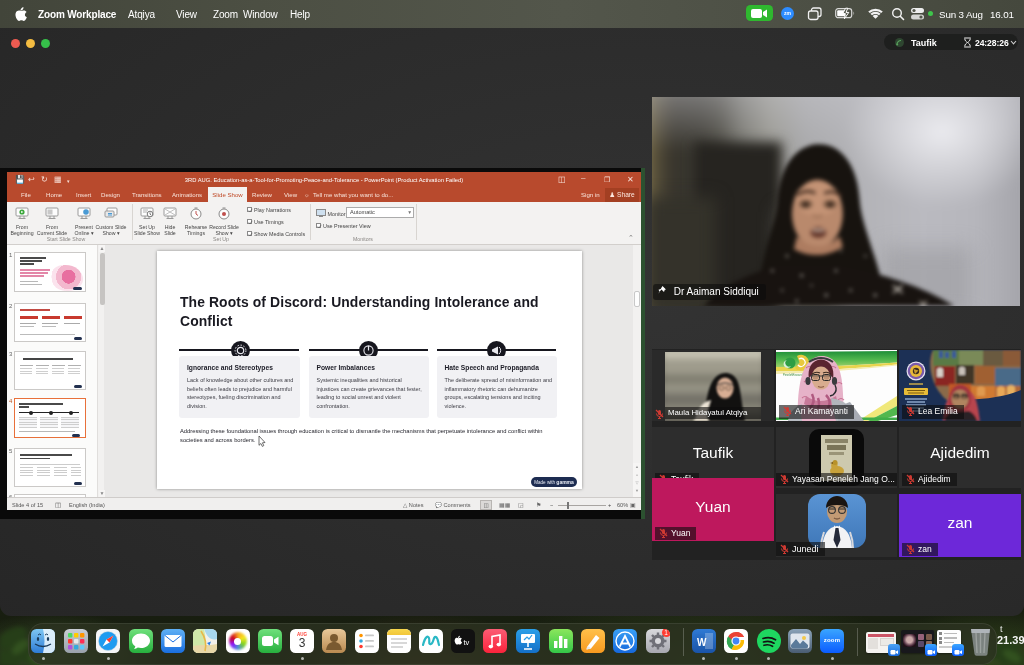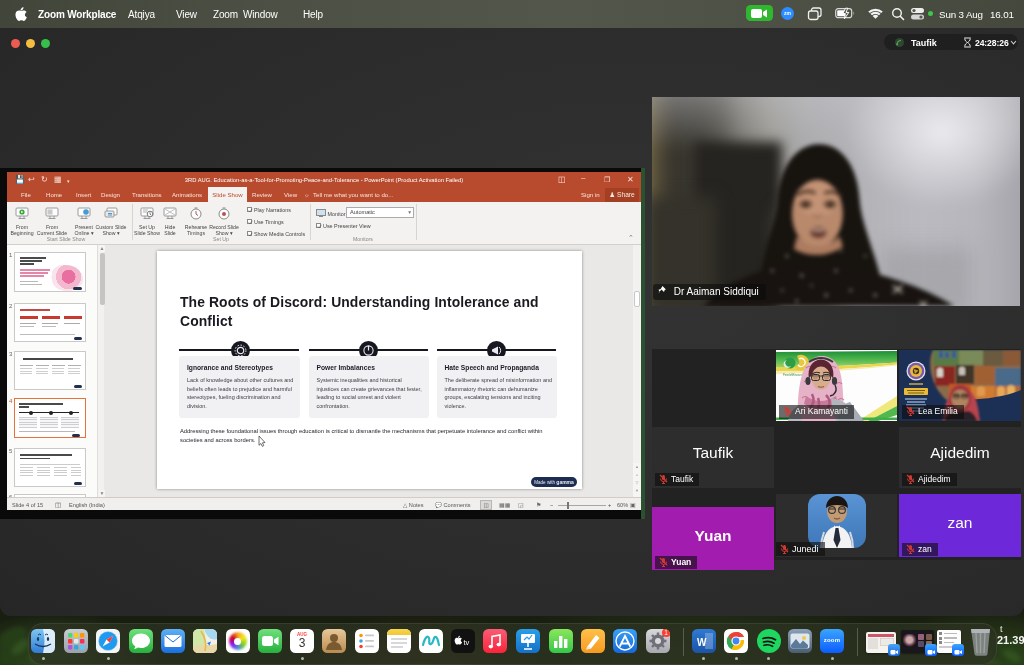--- a/index.html
+++ b/index.html
@@ -370,20 +370,41 @@
       </g>
     </svg>
     <div class="vtag" style="left:1px;top:187px;height:16px;padding:0 7px 0 4px;border-radius:3px;font-size:10px;line-height:16px;">
       <svg width="10" height="10" viewBox="0 0 10 10" style="margin-right:4px;">
           <path d="M5.5 1l3.5 3.5-1.2.3-.8 2.2-2.5-2.5L2.3 7 1 8.7 2.7 7 1.5 4.8l2.2-.8z" fill="#fff"></path>
         </svg>
       Dr Aaiman Siddiqui
     </div>
   </div>
   <div id="grid" class="abs" style="left:652px;top:349px;width:369px;height:211px;background:#222222;">
+    <div class="tile" style="left:0;top:1px;width:122px;height:71px;background:#2a2a2a;">
+      <div class="abs" style="left:13px;top:2px;width:96px;height:69px;overflow:hidden;">
+        <div class="abs" style="left:-6px;top:-6px;width:108px;height:81px;filter:blur(4px);background:
+          linear-gradient(180deg,#c9c6b6 0%,#d3d0bf 10%,#8e8b7d 22%,#b0ad9c 30%,#6e6c60 40%,#a5a292 52%,#63615a 66%,#999687 78%,#55534c 90%,#8a8779 100%);"></div>
+        <svg class="abs" style="left:0;top:0;filter:blur(1.2px);" width="96" height="69" viewBox="0 0 96 69">
+          <path d="M40 69 C40 48 44 30 52 24 C58 19 68 20 72 28 C76 36 76 50 80 69 Z" fill="#121110"></path>
+          <ellipse cx="60" cy="36" rx="8.5" ry="10.5" fill="#d8ae94"></ellipse>
+          <path d="M52 33 q8 -4 16 0" stroke="#333" stroke-width="1" fill="none"></path>
+          <ellipse cx="56.5" cy="36" rx="2.6" ry="2.2" fill="none" stroke="#5a4a3a" stroke-width=".8"></ellipse>
+          <ellipse cx="63.5" cy="36" rx="2.6" ry="2.2" fill="none" stroke="#5a4a3a" stroke-width=".8"></ellipse>
+          <path d="M30 69 C32 56 38 50 46 48 L40 69 Z" fill="#efe8da"></path>
+          <path d="M28 69 L46 48 Q40 62 44 69 Z" fill="#e8dfcf"></path>
+        </svg>
+      </div>
+      <div class="vtag" style="left:13px;top:57px;width:96px;height:12px;font-size:7.8px;line-height:12px;padding-left:3px;">Maula Hidayatul Atqiya</div>
+      <svg class="abs" style="left:3px;top:59px;" width="9" height="10" viewBox="0 0 9 10">
+          <rect x="3" y="1" width="3" height="5" rx="1.5" fill="#d03a32"></rect>
+          <path d="M1.5 4.5a3 3 0 006 0M4.5 7.5v2M3 9.5h3" stroke="#d03a32" fill="none"></path>
+          <line x1="1" y1="1" x2="8" y2="8" stroke="#d03a32" stroke-width="1.2"></line>
+        </svg>
+    </div>
     <div class="tile" style="left:124px;top:1px;width:121px;height:71px;background:#fdfdfd;">
       <svg class="abs" style="left:0;top:0;" width="121" height="71" viewBox="0 0 121 71">
         <defs>
           <linearGradient id="gg" x1="0" y1="0" x2="0" y2="1">
             <stop offset="0" stop-color="#1e8e38"></stop>
               <stop offset=".55" stop-color="#52b84e"></stop>
               <stop offset="1" stop-color="#9ed06a"></stop>
           </linearGradient>
         </defs>
         <path d="M0 2 L121 1 L121 12.5 C80 15.5 40 17.5 0 17 Z" fill="url(#gg)"></path>
@@ -482,29 +503,49 @@
           </svg>Lea Emilia</div>
     </div>
     <div class="tile" style="left:0;top:78px;width:122px;height:61px;background:#2d2d2d;">
       <div class="bigname" style="top:17px;">Taufik</div>
       <div class="vtag" style="left:3px;top:46px;height:13px;font-size:8.5px;line-height:13px;padding:0 6px 0 4px;"><svg width="9" height="10" viewBox="0 0 9 10" style="vertical-align:-1.5px;margin-right:3px;">
             <rect x="3" y="1" width="3" height="5" rx="1.5" fill="#d03a32"></rect>
             <path d="M1.5 4.5a3 3 0 006 0M4.5 7.5v2M3 9.5h3" stroke="#d03a32" fill="none"></path>
             <line x1="1" y1="1" x2="8" y2="8" stroke="#d03a32" stroke-width="1.2"></line>
           </svg>Taufik</div>
     </div>
+    <div class="tile" style="left:124px;top:78px;width:121px;height:61px;background:#2d2d2d;">
+      <div class="abs" style="left:33px;top:2px;width:55px;height:57px;background:#0a0a0a;border-radius:10px;"></div>
+      <div class="abs" style="left:45px;top:8px;width:31px;height:46px;background:#cdc9ae;">
+        <div class="abs" style="left:4px;top:4px;width:23px;height:4px;background:#8a8468;"></div>
+        <div class="abs" style="left:6px;top:10px;width:19px;height:5px;background:#7a7458;"></div>
+        <div class="abs" style="left:8px;top:17px;width:15px;height:3px;background:#9a9478;"></div>
+        <svg class="abs" style="left:5px;top:22px;" width="21" height="22" viewBox="0 0 21 22">
+            <ellipse cx="11" cy="14" rx="7" ry="5" fill="#c8a23a"></ellipse>
+            <path d="M6 12 C4 8 6 4 9 4 C12 4 12 8 11 11" fill="#c8a23a"></path>
+            <circle cx="9" cy="5.5" r="2.5" fill="#b8922a"></circle>
+            <path d="M7 5 l-3 1 3 1z" fill="#7a5a1a"></path>
+            <path d="M8 19 v2 M13 19 v2" stroke="#7a5a1a"></path>
+          </svg>
+      </div>
+      <div class="vtag" style="left:0;top:46px;width:121px;height:13px;font-size:8.5px;line-height:13px;padding:0 0 0 4px;"><svg width="9" height="10" viewBox="0 0 9 10" style="vertical-align:-1.5px;margin-right:3px;">
+            <rect x="3" y="1" width="3" height="5" rx="1.5" fill="#d03a32"></rect>
+            <path d="M1.5 4.5a3 3 0 006 0M4.5 7.5v2M3 9.5h3" stroke="#d03a32" fill="none"></path>
+            <line x1="1" y1="1" x2="8" y2="8" stroke="#d03a32" stroke-width="1.2"></line>
+          </svg>Yayasan Peneleh Jang O...</div>
+    </div>
     <div class="tile" style="left:247px;top:78px;width:122px;height:61px;background:#2d2d2d;">
       <div class="bigname" style="top:17px;">Ajidedim</div>
       <div class="vtag" style="left:3px;top:46px;height:13px;font-size:8.5px;line-height:13px;padding:0 6px 0 4px;"><svg width="9" height="10" viewBox="0 0 9 10" style="vertical-align:-1.5px;margin-right:3px;">
             <rect x="3" y="1" width="3" height="5" rx="1.5" fill="#d03a32"></rect>
             <path d="M1.5 4.5a3 3 0 006 0M4.5 7.5v2M3 9.5h3" stroke="#d03a32" fill="none"></path>
             <line x1="1" y1="1" x2="8" y2="8" stroke="#d03a32" stroke-width="1.2"></line>
           </svg>Ajidedim</div>
     </div>
-    <div class="tile" style="left:0;top:158px;width:122px;height:63px;background:#a21caf;font-weight:bold;">
+    <div class="tile" style="left:0;top:129px;width:122px;height:63px;background:#be185d;">
       <div class="bigname" style="top:20px;">Yuan</div>
       <div class="vtag" style="left:3px;top:49px;height:13px;font-size:8.5px;line-height:13px;padding:0 6px 0 4px;"><svg width="9" height="10" viewBox="0 0 9 10" style="vertical-align:-1.5px;margin-right:3px;">
             <rect x="3" y="1" width="3" height="5" rx="1.5" fill="#d03a32"></rect>
             <path d="M1.5 4.5a3 3 0 006 0M4.5 7.5v2M3 9.5h3" stroke="#d03a32" fill="none"></path>
             <line x1="1" y1="1" x2="8" y2="8" stroke="#d03a32" stroke-width="1.2"></line>
           </svg>Yuan</div>
     </div>
     <div class="tile" style="left:124px;top:145px;width:121px;height:63px;background:#2d2d2d;">
       <div class="abs" style="left:32px;top:0;width:58px;height:54px;background:linear-gradient(180deg,#5a94d4,#3f77b8);border-radius:12px;overflow:hidden;">
         <svg width="58" height="54" viewBox="0 0 58 54">
@@ -537,21 +578,21 @@
   </div>
   <div id="menubar" class="abs">
     <svg class="abs" style="left:13px;top:7px;" width="14" height="15" viewBox="0 0 14 15">
         <path fill="#fff" d="M9.7 2.6c.5-.6.9-1.5.8-2.3-.8 0-1.7.5-2.2 1.1-.5.6-.9 1.5-.8 2.3.8.1 1.7-.4 2.2-1.1zM11.9 8c0-1.4.8-2.4 1.7-3-.6-.9-1.6-1.5-2.7-1.5-1.1-.1-2.1.6-2.7.6-.6 0-1.4-.6-2.3-.6C4.7 3.5 3.6 4.2 3 5.3c-1.2 2.1-.3 5.2.9 6.9.6.8 1.3 1.7 2.2 1.7.9 0 1.2-.6 2.3-.6 1.1 0 1.4.6 2.3.6.9 0 1.5-.8 2.1-1.7.7-1 1-1.9 1-2-.1-.1-2-.8-1.9-2.2z"></path>
       </svg>
     <span class="mi" style="left:38px;font-weight:bold;">Zoom Workplace</span>
     <span class="mi" style="left:128px;">Atqiya</span>
     <span class="mi" style="left:176px;">View</span>
     <span class="mi" style="left:213px;">Zoom</span>
     <span class="mi" style="left:243px;">Window</span>
-    <span class="mi" style="left:290px;margin-left:13px;">Help</span>
+    <span class="mi" style="left:290px;">Help</span>
     <div class="abs" style="left:746px;top:5px;width:27px;height:16px;background:#2fb82f;border-radius:4.5px;"></div>
     <svg class="abs" style="left:751px;top:9px;" width="17" height="9" viewBox="0 0 17 9">
         <rect x="0" y="0" width="11" height="9" rx="2" fill="#fff"></rect>
         <path d="M12 3l4-2.4v7.8L12 6z" fill="#fff"></path>
       </svg>
     <div class="abs" style="left:781px;top:7px;width:13px;height:13px;border-radius:50%;background:#2d8cff;color:#fff;font-size:5px;font-weight:bold;text-align:center;line-height:13px;">zm</div>
     <svg class="abs" style="left:807px;top:7px;" width="16" height="14" viewBox="0 0 16 14">
         <rect x="4.5" y="1" width="9.5" height="8.5" rx="2" fill="none" stroke="#f0f0f0" stroke-width="1.3"></rect>
         <rect x="1.5" y="4" width="9.5" height="8.5" rx="2" fill="#53564b" stroke="#f0f0f0" stroke-width="1.3"></rect>
       </svg>

